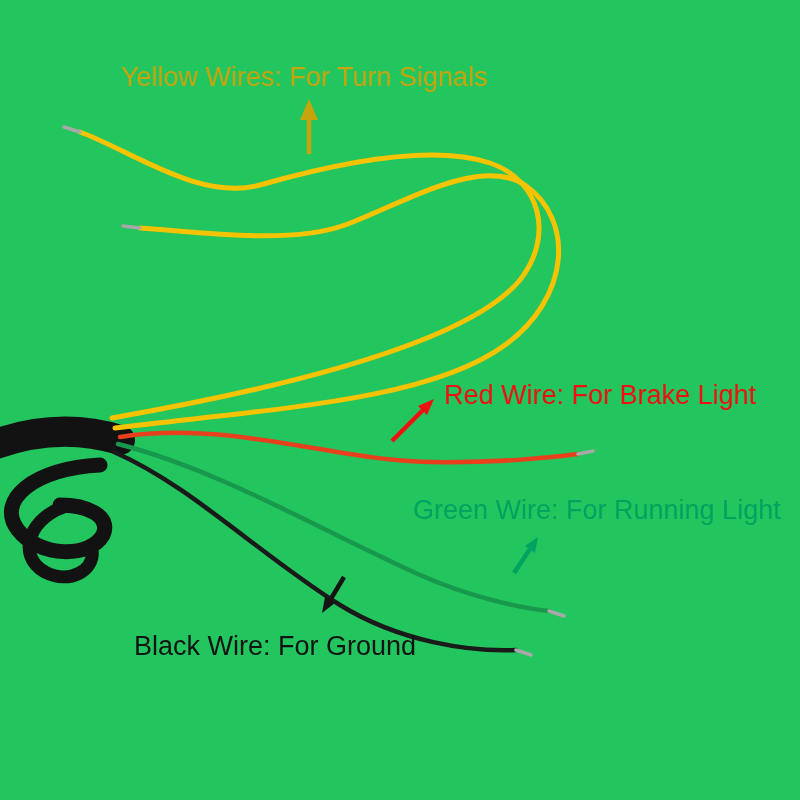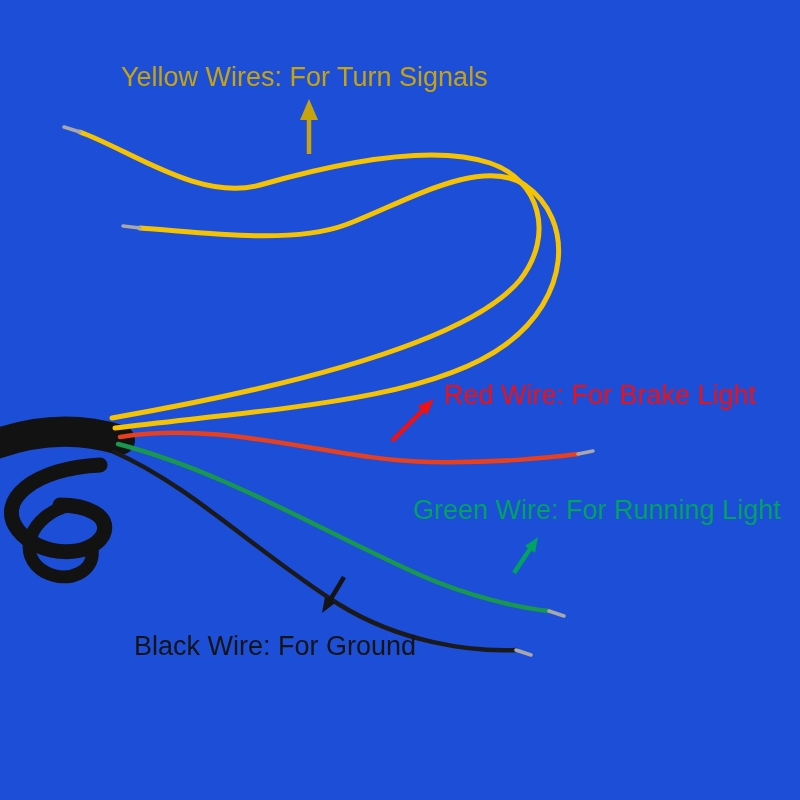--- a/index.html
+++ b/index.html
@@ -4,21 +4,21 @@
 <style>
   html, body {
     margin: 0;
     padding: 0;
     background: #ffffff;
   }
   .stage {
     position: relative;
     width: 800px;
     height: 800px;
-    background: #1d4ed8;
+    background: #22c55e;
     overflow: hidden;
     font-family: "Liberation Sans", sans-serif;
   }
   svg text {
     font-family: "Liberation Sans", sans-serif;
     font-size: 27px;
     font-weight: 400;
   }
 </style>
 </head>

